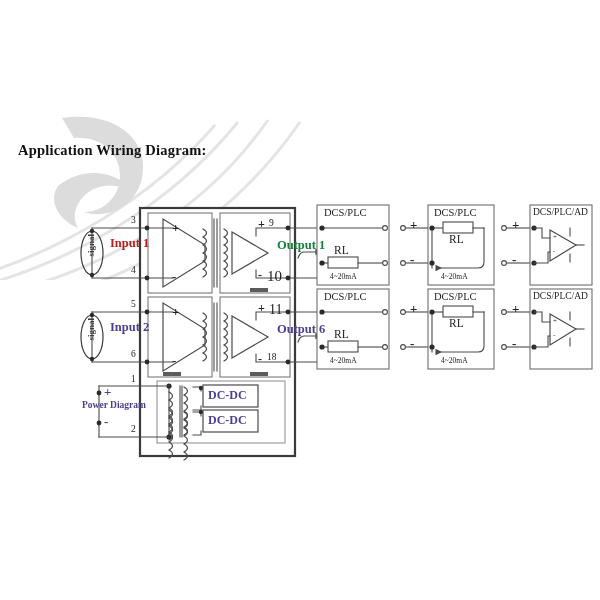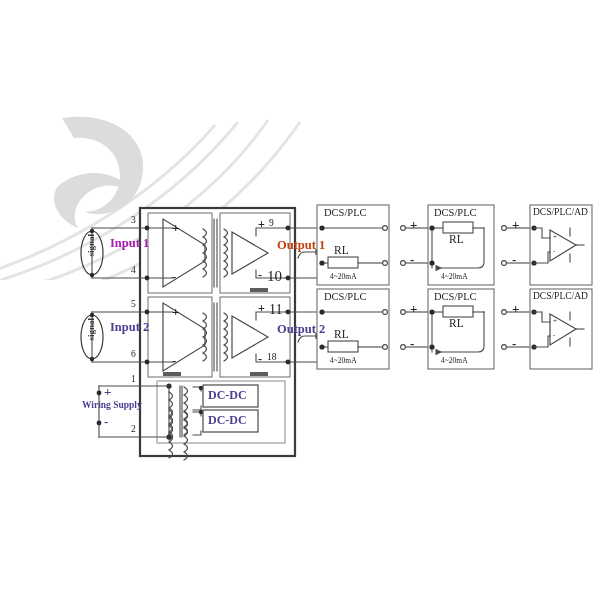--- a/index.html
+++ b/index.html
@@ -34,20 +34,21 @@
       <path d="M10 205 C 120 190 228 126 300 22"></path>
     </g>
     <g fill="#dcdcdc">
       <path d="M62 18 C 118 10 150 42 142 78 C 136 106 108 120 84 112 C 104 112 120 96 120 76
                C 120 52 100 36 74 38 Z"></path>
       <path d="M58 86 C 82 66 118 70 132 92 C 116 82 96 84 84 96 C 74 106 72 118 78 128
                C 58 120 48 100 58 86 Z"></path>
     </g>
   </svg>
 
+  <div id="title">Application Wiring Diagram:</div>
 
   <svg id="diagram" width="600" height="600" viewBox="0 0 600 600">
     <defs>
       <marker id="arrowR" markerWidth="7" markerHeight="7" refX="6" refY="3" orient="auto">
         <path d="M0,0 L6,3 L0,6 z" fill="#4a4a4a"></path>
       </marker>
       <marker id="arrowL" markerWidth="7" markerHeight="7" refX="1" refY="3" orient="auto">
         <path d="M6,0 L0,3 L6,6 z" fill="#4a4a4a"></path>
       </marker>
       <g id="coilV">
@@ -224,21 +225,21 @@
       <path d="M550 314 L550 345 L576 329 Z" stroke="#4a4a4a" stroke-width="1.2"></path>
       <line x1="576" y1="329" x2="584" y2="329"></line>
       <line x1="570" y1="312" x2="570" y2="320"></line>
       <line x1="570" y1="338" x2="570" y2="346"></line>
     </g>
   </svg>
 
   <div class="lbl" style="left:86px;top:234px;font-size:9px;color:#3a3a3a;writing-mode:vertical-rl;text-orientation:mixed;transform:rotate(180deg);font-weight:bold;">signal</div>
   <div class="lbl" style="left:86px;top:318px;font-size:9px;color:#3a3a3a;writing-mode:vertical-rl;text-orientation:mixed;transform:rotate(180deg);font-weight:bold;">signal</div>
 
-  <div class="lbl" style="left:110px;top:236px;font-size:12.5px;color:#a21caf;font-weight:bold;">Input 1</div>
+  <div class="lbl" style="left:110px;top:236px;font-size:12.5px;color:#b91c1c;font-weight:bold;">Input 1</div>
   <div class="lbl" style="left:110px;top:320px;font-size:12.5px;color:#4b3f8f;font-weight:bold;text-align:center;">Input 2</div>
 
   <div class="lbl" style="left:131px;top:215px;font-size:9.5px;color:#222;">3</div>
   <div class="lbl" style="left:131px;top:265px;font-size:9.5px;color:#222;">4</div>
   <div class="lbl" style="left:131px;top:299px;font-size:9.5px;color:#222;">5</div>
   <div class="lbl" style="left:131px;top:349px;font-size:9.5px;color:#222;">6</div>
 
   <div class="lbl" style="left:172px;top:220px;font-size:13px;color:#222;font-weight:bold;">+</div>
   <div class="lbl" style="left:172px;top:269px;font-size:13px;color:#222;font-weight:bold;">-</div>
   <div class="lbl" style="left:172px;top:304px;font-size:13px;color:#222;font-weight:bold;">+</div>
@@ -247,26 +248,26 @@
   <div class="lbl" style="left:258px;top:217px;font-size:12px;color:#222;font-weight:bold;">+</div>
   <div class="lbl" style="left:269px;top:218px;font-size:9.5px;color:#222;">9</div>
   <div class="lbl" style="left:258px;top:268px;font-size:12px;color:#222;font-weight:bold;">-</div>
   <div class="lbl" style="left:267px;top:268px;font-size:15px;color:#222;">10</div>
 
   <div class="lbl" style="left:258px;top:301px;font-size:12px;color:#222;font-weight:bold;">+</div>
   <div class="lbl" style="left:269px;top:302px;font-size:14px;color:#222;">11</div>
   <div class="lbl" style="left:258px;top:352px;font-size:12px;color:#222;font-weight:bold;">-</div>
   <div class="lbl" style="left:267px;top:352px;font-size:9.5px;color:#222;">18</div>
 
-  <div class="lbl" style="left:277px;top:238px;font-size:12.5px;color:#c2410c;font-weight:bold;">Output 1</div>
-  <div class="lbl" style="left:277px;top:322px;font-size:12.5px;color:#4b3f8f;font-weight:bold;">Output 2</div>
+  <div class="lbl" style="left:277px;top:238px;font-size:12.5px;color:#15803d;font-weight:bold;">Output 1</div>
+  <div class="lbl" style="left:277px;top:322px;font-size:12.5px;color:#4b3f8f;font-weight:bold;">Output 6</div>
 
   <div class="lbl" style="left:104px;top:384px;font-size:13px;color:#4b3f8f;font-weight:bold;">+</div>
   <div class="lbl" style="left:104px;top:414px;font-size:13px;color:#4b3f8f;font-weight:bold;">-</div>
-  <div class="lbl" style="left:82px;top:400px;font-size:9.5px;color:#4b3f8f;font-weight:bold;">Wiring Supply</div>
+  <div class="lbl" style="left:82px;top:400px;font-size:9.5px;color:#4b3f8f;font-weight:bold;">Power Diagram</div>
   <div class="lbl" style="left:131px;top:374px;font-size:9.5px;color:#222;">1</div>
   <div class="lbl" style="left:131px;top:424px;font-size:9.5px;color:#222;">2</div>
 
   <div class="lbl" style="left:208px;top:388px;font-size:12px;color:#4b3f8f;font-weight:bold;">DC-DC</div>
   <div class="lbl" style="left:208px;top:413px;font-size:12px;color:#4b3f8f;font-weight:bold;">DC-DC</div>
 
   <div class="lbl" style="left:324px;top:207px;font-size:10.5px;color:#222;">DCS/PLC</div>
   <div class="lbl" style="left:334px;top:244px;font-size:11.5px;color:#222;">RL</div>
   <div class="lbl" style="left:330px;top:272px;font-size:7.5px;color:#222;">4~20mA</div>
 

